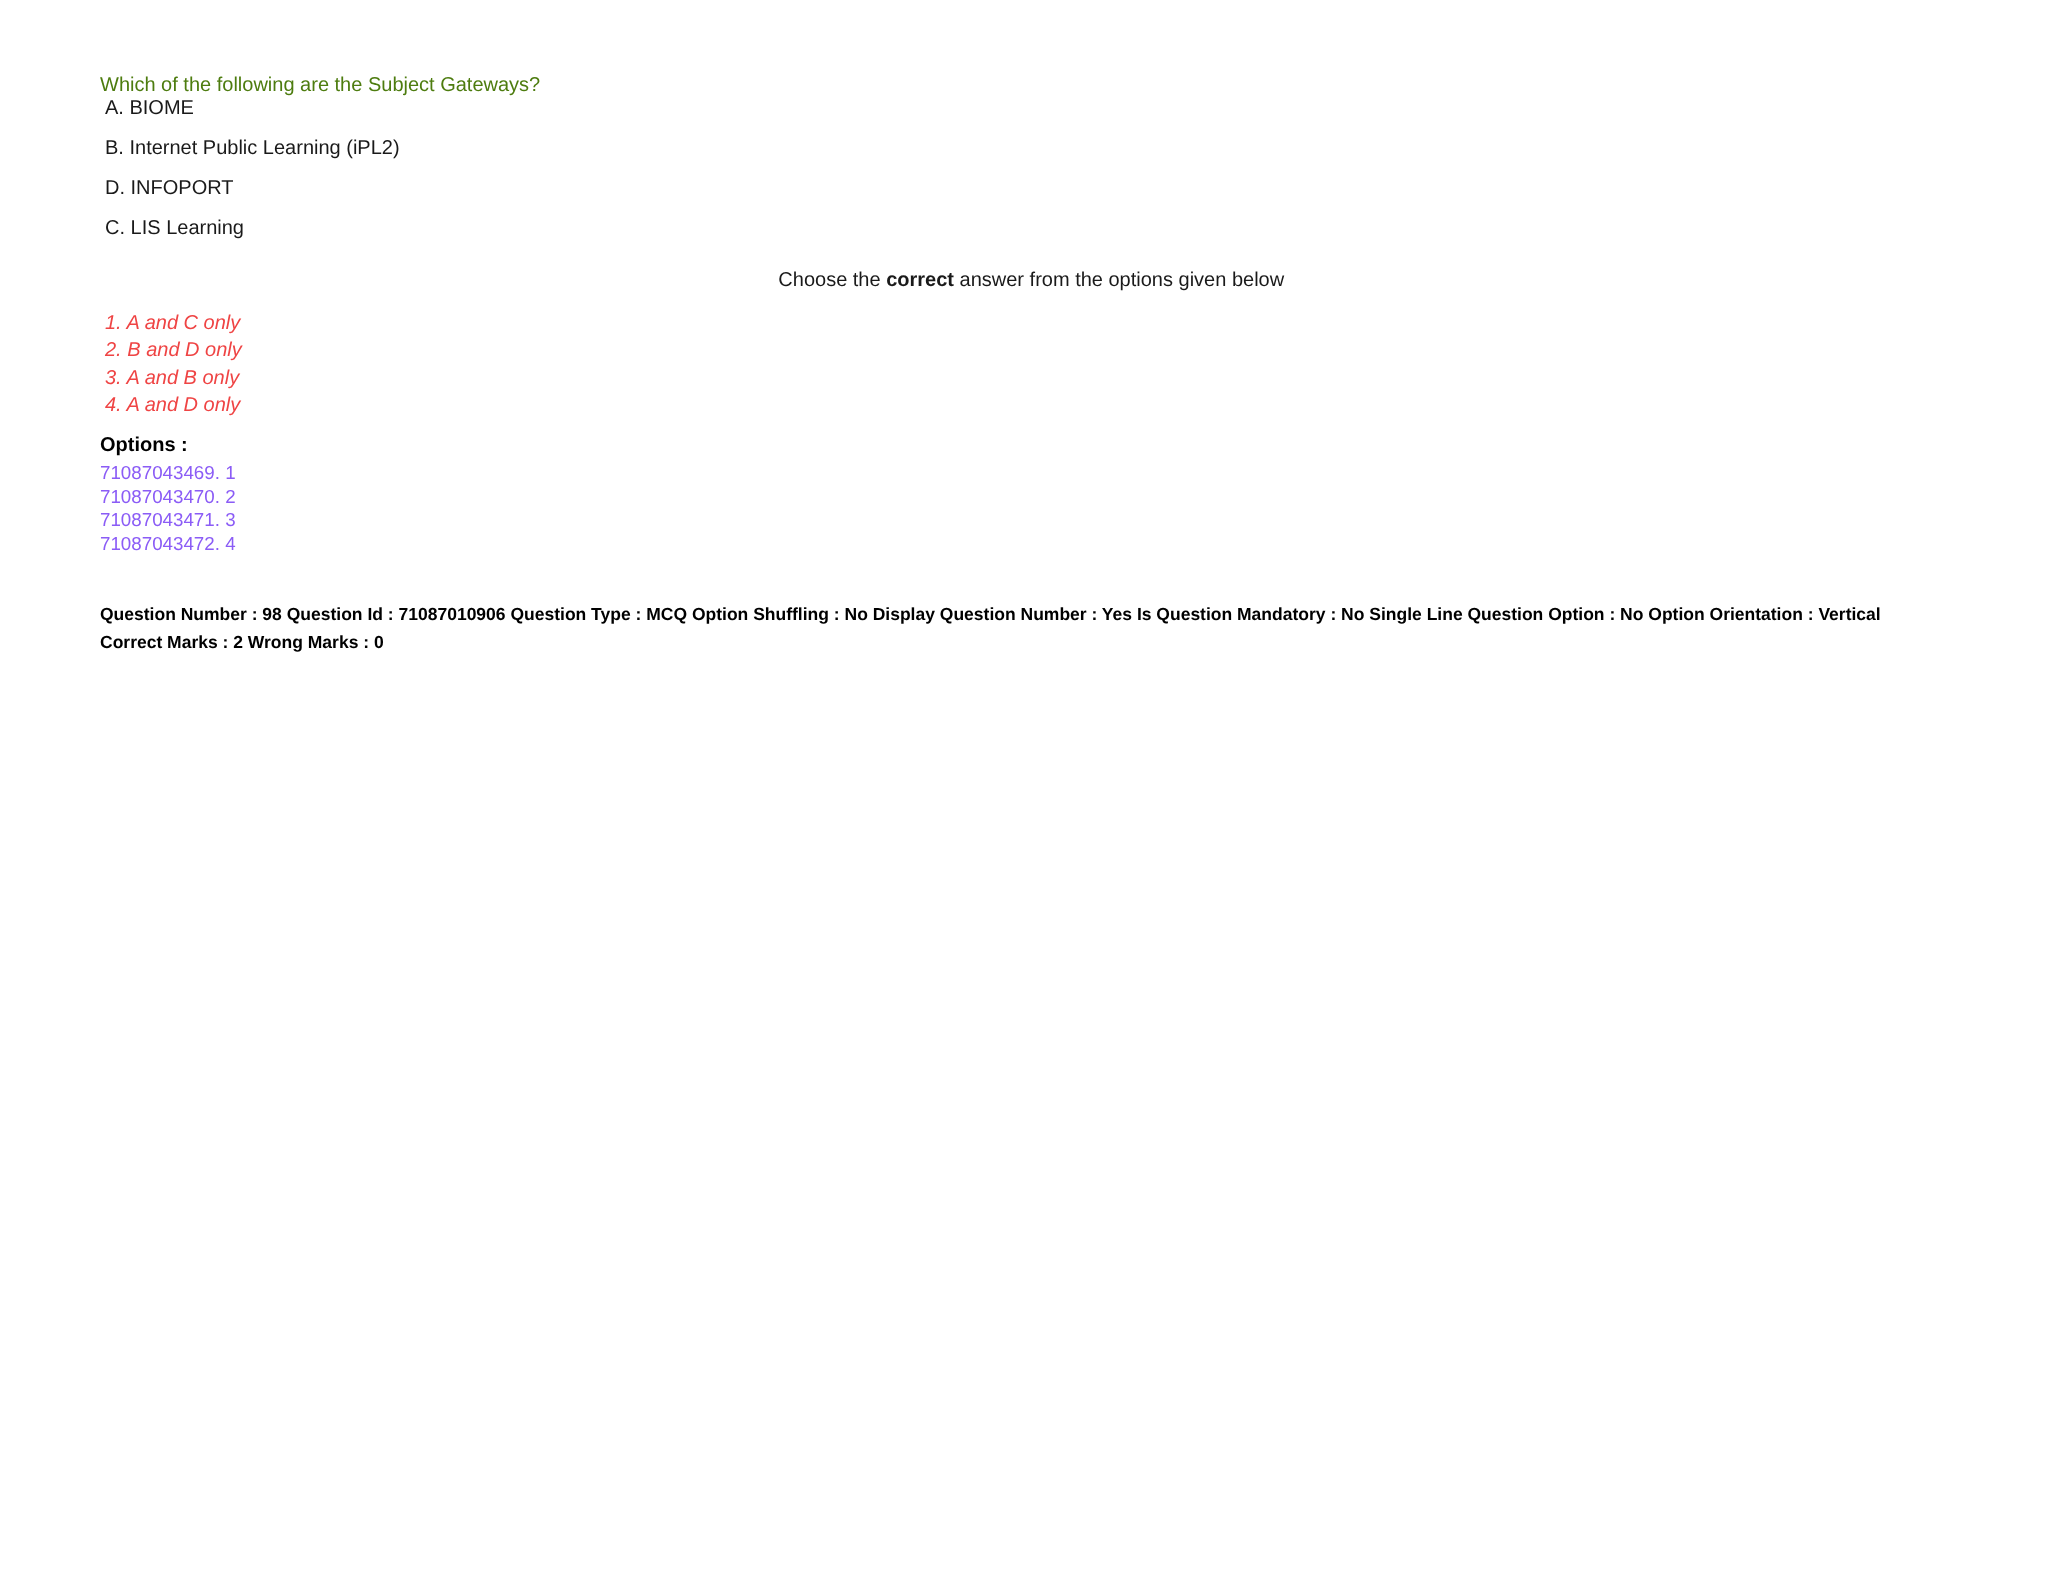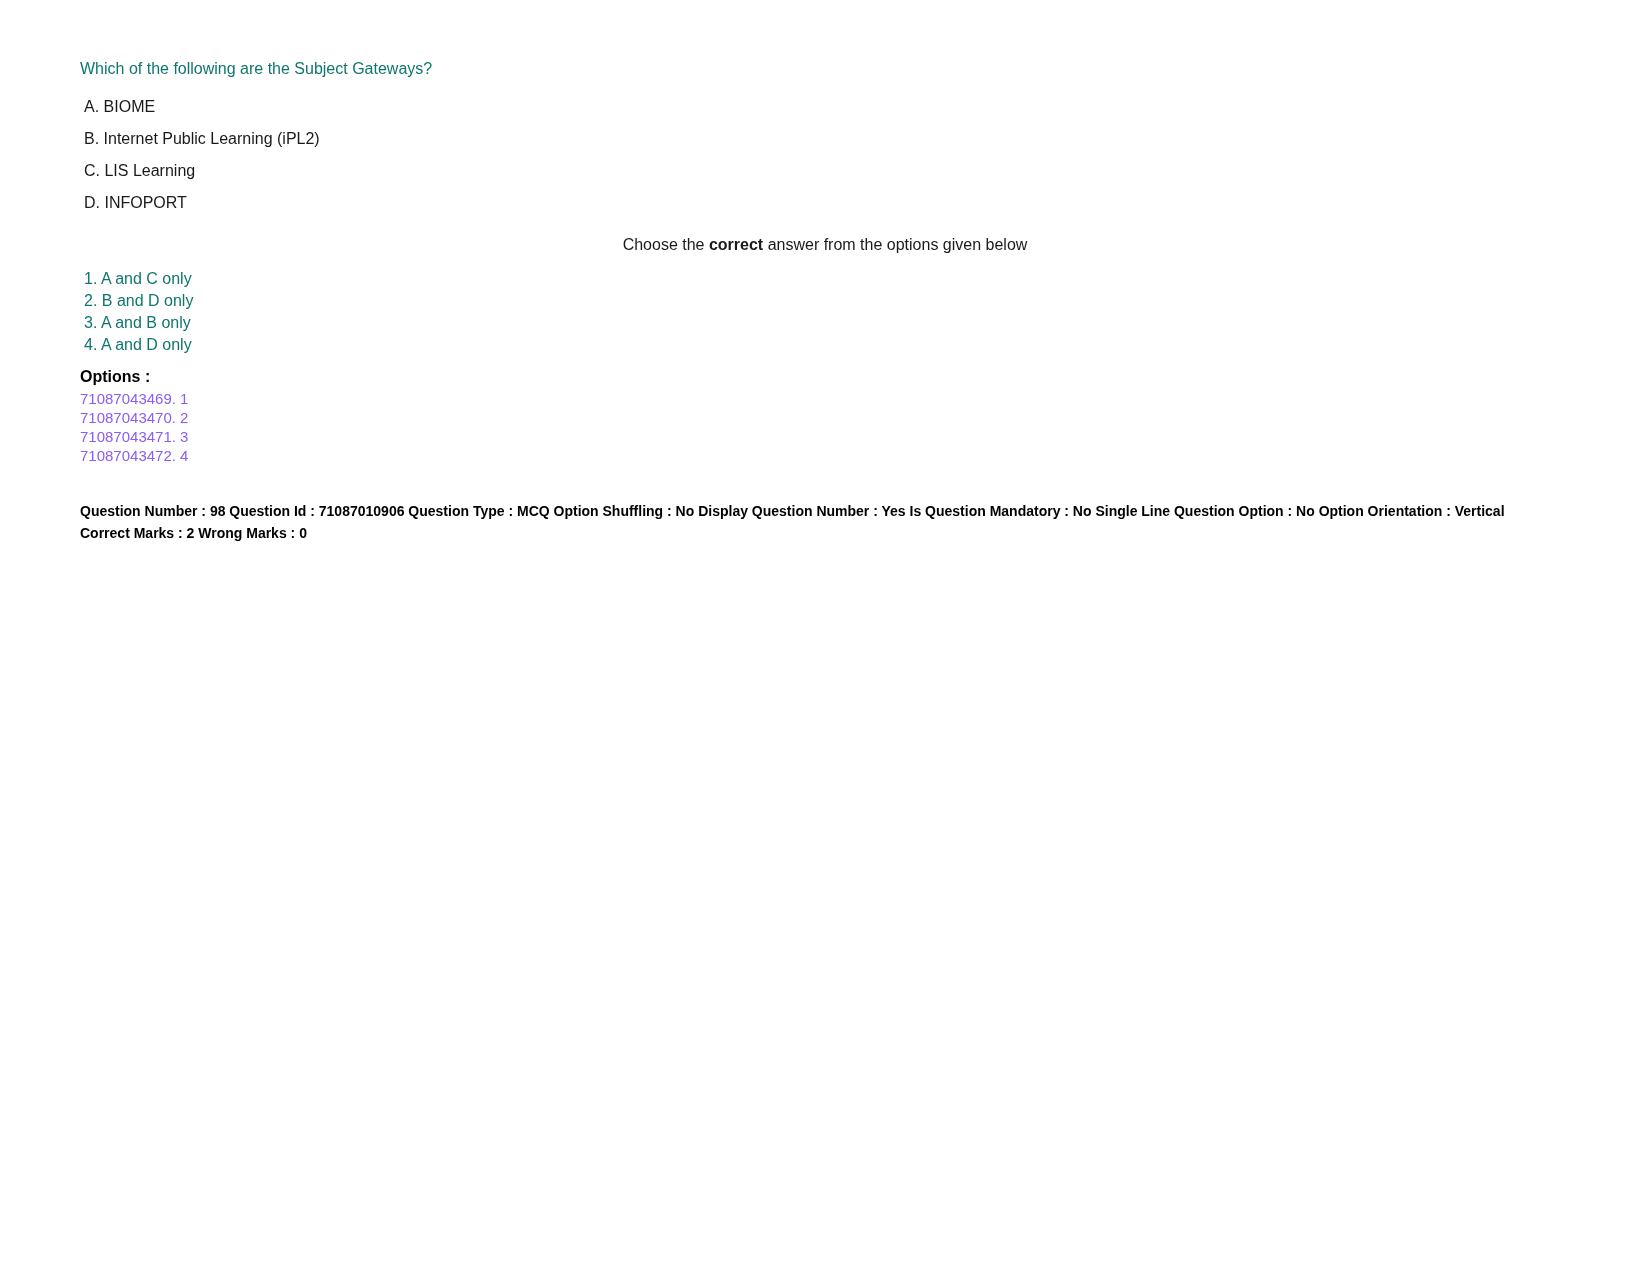--- a/index.html
+++ b/index.html
@@ -13,45 +13,45 @@
       font-family: Arial, sans-serif;
       font-size: 16px;
       color: #000000;
       width: 1650px;
       min-height: 1275px;
       padding: 40px 80px;
     }
 
     .question-text {
       font-size: 16px;
-      color: #0f766e;
-      margin-bottom: 20px;
+      color: #4d7c0f;
       margin-top: 20px;
     }
 
     .option-item {
       font-size: 16px;
       color: #1a1a1a;
       margin-bottom: 14px;
       padding-left: 4px;
     }
 
     .instruction {
       font-size: 16px;
       color: #1a1a1a;
       margin-top: 24px;
       margin-bottom: 16px;
       text-align: center;
     }
 
     .answer-option {
       font-size: 16px;
-      color: #0f766e;
+      color: #ef4444;
       margin-bottom: 4px;
       padding-left: 4px;
+      font-style: italic;
     }
 
     .options-label {
       font-weight: bold;
       font-size: 16px;
       margin-top: 14px;
       margin-bottom: 4px;
     }
 
     .option-code {
@@ -68,22 +68,22 @@
     }
   </style>
 </head>
 <body>
 
 <p class="question-text">Which of the following are the Subject Gateways?</p>
 
 <div>
   <p class="option-item">A. BIOME</p>
   <p class="option-item">B. Internet Public Learning (iPL2)</p>
+  <p class="option-item">D. INFOPORT</p>
   <p class="option-item">C. LIS Learning</p>
-  <p class="option-item">D. INFOPORT</p>
 </div>
 
 <p class="instruction">
   <span>Choose the </span><strong>correct</strong><span> answer from the options given below</span>
 </p>
 
 <div>
   <p class="answer-option">1. A and C only</p>
   <p class="answer-option">2. B and D only</p>
   <p class="answer-option">3. A and B only</p>

